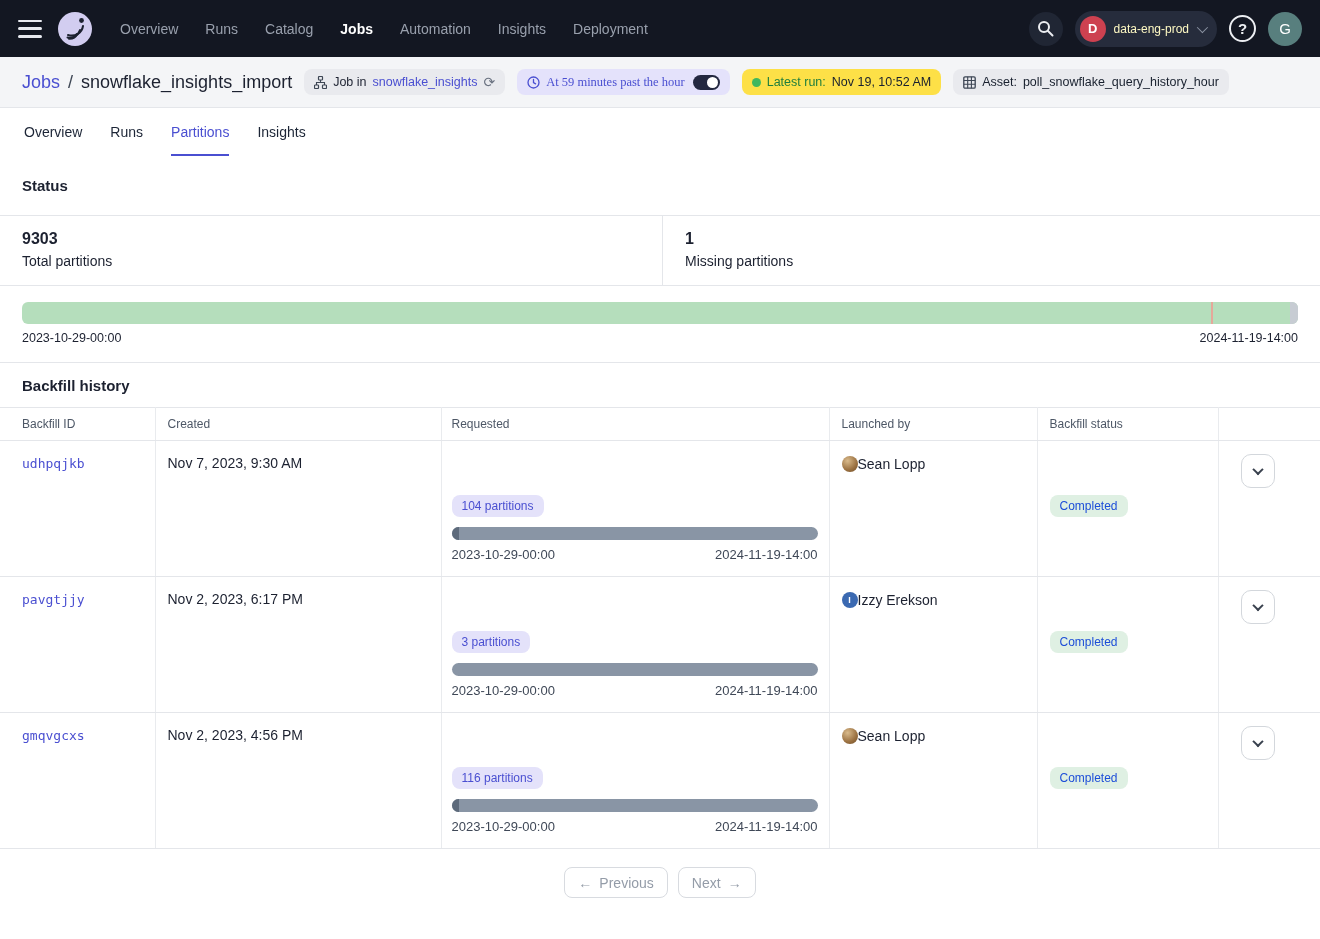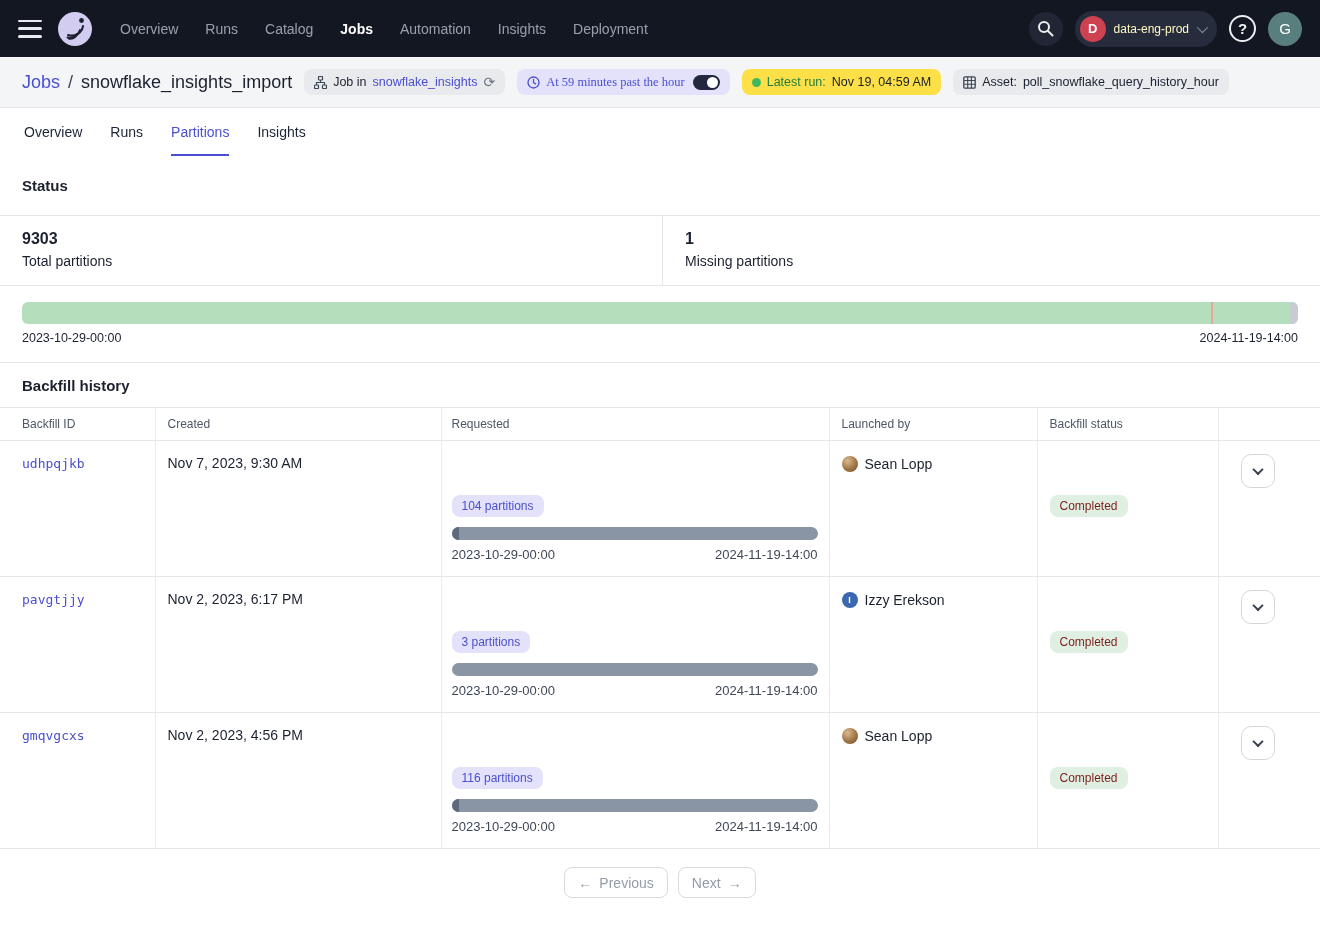--- a/index.html
+++ b/index.html
@@ -78,25 +78,25 @@
   th:last-child, td:last-child { border-right:none; }
   td { border-bottom:1px solid #e4e6ea; vertical-align:top; padding:13px 12px 14px; }
   .col-id { width:155px; } .col-created { width:286px; } .col-req { width:388px; }
   .col-launched { width:208px; } .col-status { width:181px; } .col-menu { width:102px; }
   th.col-id, td.cell-id { padding-left:22px; }
   th.col-req, td.cell-req { padding-left:10px; padding-right:12px; }
   .bf-id { font-family:"DejaVu Sans Mono", monospace; font-size:13px; color:#4a4fd1; cursor:pointer; text-decoration:none; }
   .created-text { font-size:14px; }
   .pill { display:inline-block; font-size:12px; padding:4px 10px; border-radius:8px;margin-top:41px; }
   .pill.partitions { background:#e4e2fa; color:#4a4fd1; }
-  .pill.completed { background:#dff0e3; color:#7f1d1d; }
+  .pill.completed { background:#dff0e3; color:#1d4ed8; }
   .req-bar { width:366px; height:13px; border-radius:7px; background:#8995a5; margin-top:10px; position:relative; overflow:hidden; }
   .req-tip { position:absolute; left:0; top:0; bottom:0; width:7px; background:#5d6a7b; }
   .req-dates { width:366px; display:flex; justify-content:space-between; font-size:13px; color:#3f4857; margin-top:7px; }
-  .launch { display:flex; align-items:center; gap:7px; font-size:14px; padding-top:2px;text-align:center; }
+  .launch { display:flex; align-items:center; font-size:14px; padding-top:2px;text-align:center; }
   .mini-avatar { width:16px; height:16px; border-radius:50%; flex:none; display:flex; align-items:center; justify-content:center; }
   .mini-avatar.photo { background:radial-gradient(circle at 35% 30%, #d9ba8b, #9a7040 60%, #6b4a28); }
   .mini-avatar.initial { background:#3b69b1; color:#fff; font-size:9px; font-weight:700; }
   .row-menu-btn { width:34px; height:34px; background:#fff; border:1px solid #d3d7dc; border-radius:10px; cursor:pointer; display:flex; align-items:center; justify-content:center; margin-left:10px; }
   .row-menu-btn .chev { width:8px; height:8px; border-right:2px solid #39414e; border-bottom:2px solid #39414e; transform:rotate(45deg) translate(-1px,-1px); }
 
   
   .pagination { display:flex; justify-content:center; gap:10px; margin-top:18px; }
   .page-btn { height:31px; padding:0 13px; background:#fff; border:1px solid #d8dbe0; border-radius:8px; font-size:14px; color:#949ca8; cursor:pointer; display:flex; align-items:center; gap:7px; font-family:inherit; }
 </style>
@@ -167,21 +167,21 @@
     <svg width="13" height="13" viewBox="0 0 13 13">
       <circle cx="6.5" cy="6.5" r="5.5" fill="none" stroke="#4a4fd1" stroke-width="1.3"></circle>
       <path d="M6.5 3.4 V6.7 L8.6 7.8" stroke="#4a4fd1" stroke-width="1.3" fill="none" stroke-linecap="round"></path>
     </svg>
     <span>At 59 minutes past the hour</span>
     <span class="toggle"></span>
   </div>
   <div class="badge green">
     <span class="green-dot"></span>
     <span>Latest run:</span>
-    <span class="dark">Nov 19, 04:59 AM</span>
+    <span class="dark">Nov 19, 10:52 AM</span>
   </div>
   <div class="badge gray">
     <svg width="13" height="13" viewBox="0 0 13 13">
       <rect x="0.8" y="0.8" width="11.4" height="11.4" rx="1.2" fill="none" stroke="#3d4654" stroke-width="1.3"></rect>
       <path d="M0.8 4.5 H12.2 M4.7 0.8 V12.2 M8.4 0.8 V12.2 M0.8 8.3 H12.2" stroke="#3d4654" stroke-width="1.1"></path>
     </svg>
     <span class="dark">Asset:</span>
     <span class="dark">poll_snowflake_query_history_hour</span>
   </div>
 </div>

